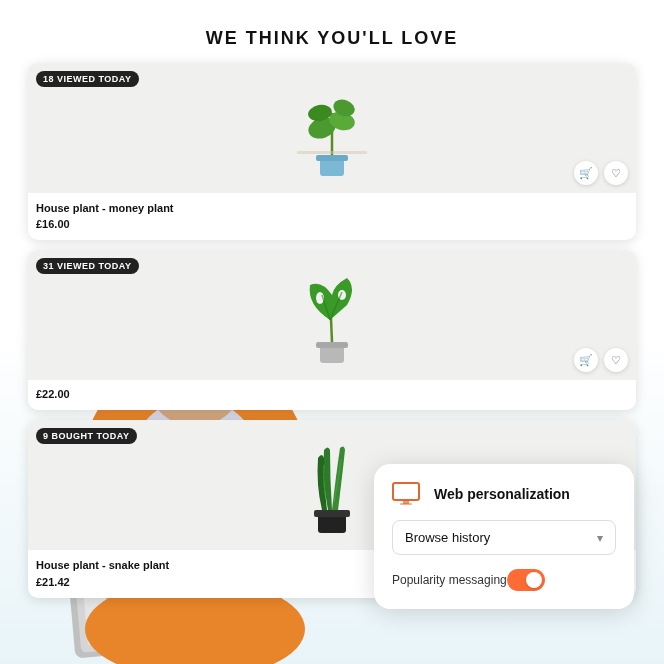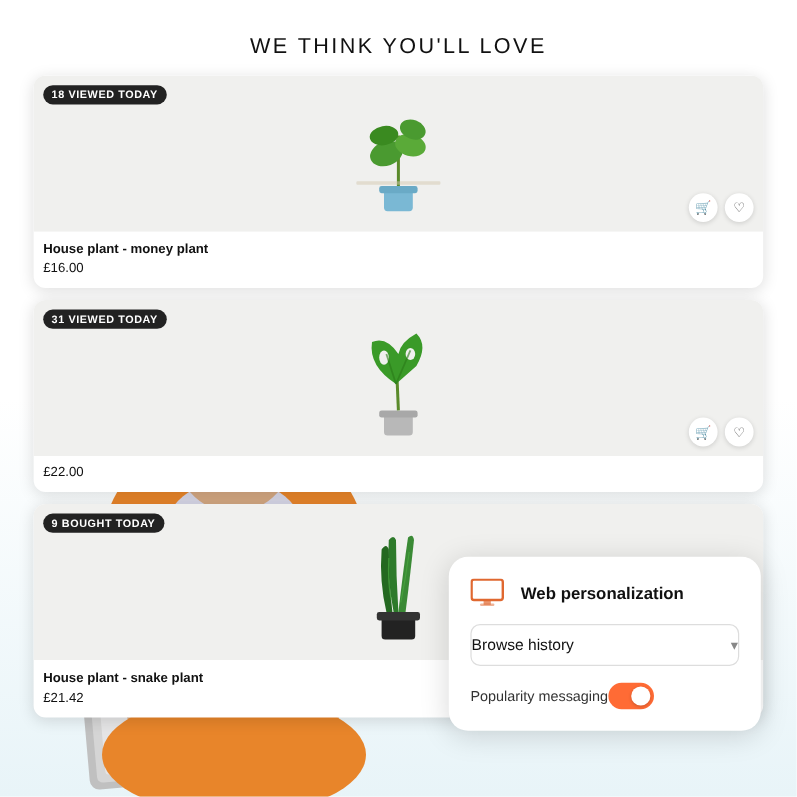--- a/index.html
+++ b/index.html
@@ -18,21 +18,21 @@
       height: 664px;
       position: relative;
       background: #fff;
     }
 
     
     .header-title {
       text-align: center;
       padding-top: 28px;
       font-size: 18px;
-      font-weight: 400;
+      font-weight: 700;
       letter-spacing: 2px;
       color: #111;
       position: relative;
       z-index: 10;
     }
 
     
     .cards-row {
       display: flex;
       gap: 10px;
@@ -104,21 +104,21 @@
       font-size: 11px;
       font-weight: 700;
       color: #111;
       line-height: 1.3;
       margin-bottom: 3px;
     }
 
     .card-price {
       font-size: 11px;
       color: #111;
-      font-weight: 400;
+      font-weight: 700;
     }
 
     
     .plant-svg {
       width: 80px;
       height: 110px;
     }
 
     
     .panel {
@@ -149,21 +149,21 @@
     .panel-label {
       font-size: 11px;
       color: #666;
       margin-bottom: 8px;
     }
 
     .panel-select {
       width: 100%;
       border: 1.5px solid #ddd;
       border-radius: 8px;
-      padding: 9px 0;
+      padding: 9px 12px;
       font-size: 13px;
       color: #111;
       background: #fff;
       display: flex;
       align-items: center;
       justify-content: space-between;
       cursor: pointer;
       margin-bottom: 14px;
     }
 

